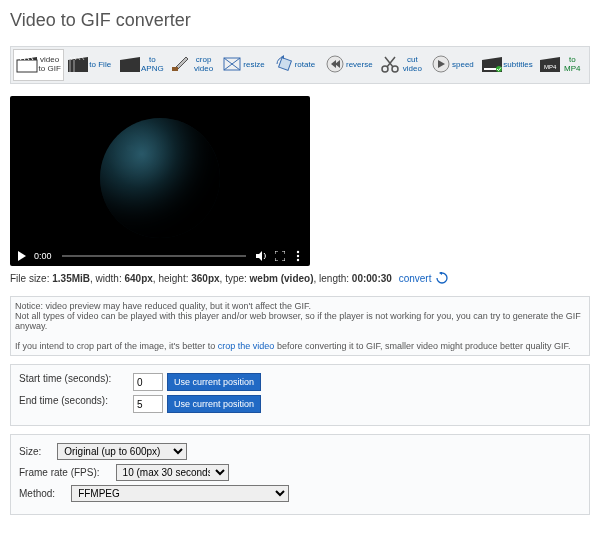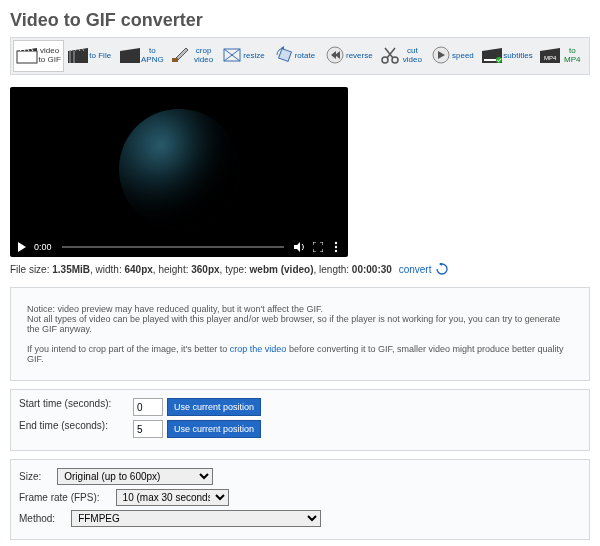--- a/index.html
+++ b/index.html
@@ -1,44 +1,44 @@
 <!DOCTYPE html>
 <html><head>
 <meta charset="utf-8">
 <style>
   * { box-sizing: border-box; margin: 0; padding: 0; }
   body { font-family: Arial, Helvetica, sans-serif; font-size: 11px; color: #333; background: #fff; padding: 10px; width: 600px; }
-  h1 { font-size: 18px; font-weight: 700; color: #555; margin-bottom: 6px; }
+  h1 { font-size: 18px; font-weight: 400; color: #555; margin-bottom: 15px; }
   .toolbar { display: flex; background: #eef0f2; border: 1px solid #d6d9dc; padding: 2px; gap: 0; }
   .tool { flex: 1; display: flex; align-items: center; padding: 4px 2px; font-size: 8px; color: #0a5aa3; cursor: pointer; border: 1px solid transparent; background: #eef0f2; text-align: center; line-height: 1.1; }
   .tool.active { background: #fff; border: 1px solid #ccc; color: #333; }
   .tool .ticon { width: 22px; height: 20px; margin-bottom: 2px; display: flex; align-items: center; justify-content: center; }
   .tool:last-child { color: #0a7a2a; }
-  .video { margin-top: 12px; width: 338px; height: 170px; background: #000; position: relative; border-radius: 2px; }
+  .video { margin-top: 12px; width: 300px; height: 170px; background: #000; position: relative; border-radius: 2px; }
   .video .globe { position: absolute; left: 50%; top: 48%; transform: translate(-50%,-50%); width: 120px; height: 120px; border-radius: 50%; background: radial-gradient(circle at 35% 30%, #2a5a6a 0%, #12303a 30%, #07141a 60%, #000 100%); box-shadow: inset -30px -30px 40px #000; }
   .vcontrols { position: absolute; bottom: 4px; left: 6px; right: 6px; display: flex; align-items: center; gap: 6px; color: #fff; font-size: 9px; }
   .vcontrols .vbar { flex: 1; height: 2px; background: #555; margin: 0 4px; }
   .vcontrols .vicon { width: 12px; height: 12px; display: inline-flex; align-items: center; justify-content: center; cursor: pointer; }
   .fileinfo { margin-top: 6px; font-size: 10px; color: #333; }
   .fileinfo b { font-weight: 700; }
   .convert-link { color: #1463c2; cursor: pointer; margin-left: 4px; }
   .refresh { display: inline-block; color: #1463c2; cursor: pointer; margin-left: 2px; vertical-align: middle; }
-  .notice { border: 1px solid #d6d9dc; background: #fafbfc; padding: 16px; margin-top: 10px; font-size: 9px; color: #555; }
+  .notice { border: 1px solid #d6d9dc; background: #fafbfc; padding: 4px; margin-top: 10px; font-size: 9px; color: #555; }
   .notice a { color: #1463c2; text-decoration: none; cursor: pointer; }
   .timesec { border: 1px solid #d6d9dc; background: #fafbfc; padding: 8px; margin-top: 8px; font-size: 10px; }
   .timesec .row { display: flex; margin-bottom: 4px; gap: 4px; }
   .timesec label { width: 110px; }
   .timesec input[type=text] { width: 30px; border: 1px solid #aaa; padding: 2px 3px; font-size: 10px; }
   .bluebtn { background: #2169c4; color: #fff; border: 1px solid #1a52a0; padding: 3px 6px; font-size: 9px; cursor: pointer; }
   .form { border: 1px solid #d6d9dc; background: #fafbfc; padding: 8px; margin-top: 8px; font-size: 10px; }
   .form .row { display: flex; align-items: center; margin-bottom: 4px; gap: 16px; }
   .form select { border: 1px solid #777; font-size: 10px; padding: 1px 2px; }
-  .form .sizesel { width: 156px; }
+  .form .sizesel { width: 130px; }
   .form .fpssel { width: 113px; }
-  .form .methodsel { width: 250px; }
+  .form .methodsel { width: 218px; }
   .muted { color: #888; font-size: 9px; }
 </style>
 </head>
 <body>
 
 <h1>Video to GIF converter</h1>
 
 <div class="toolbar">
   <div class="tool active">
     <span class="ticon">

